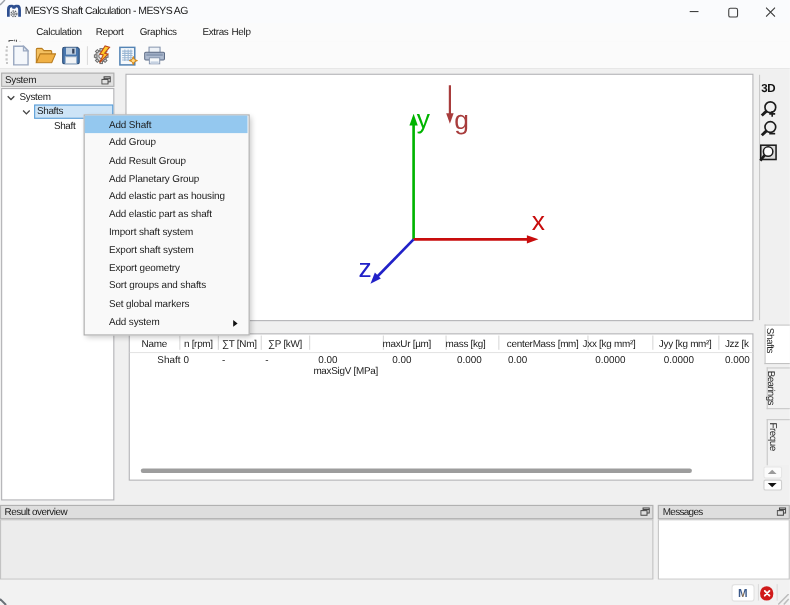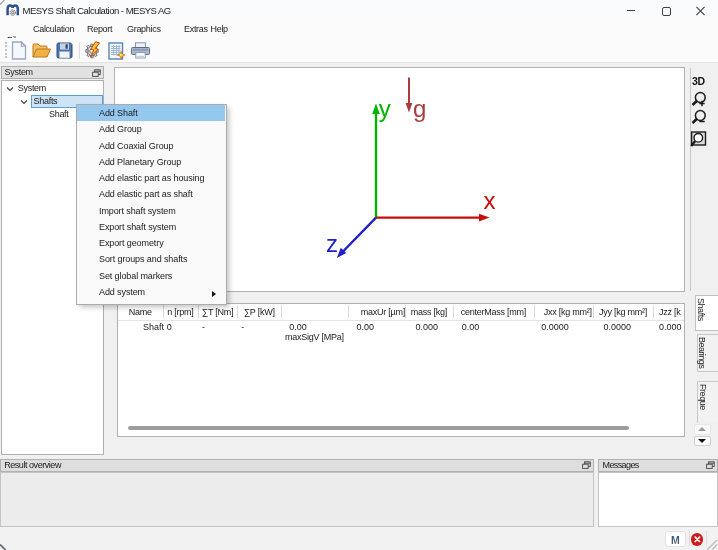--- a/index.html
+++ b/index.html
@@ -159,24 +159,24 @@
 <div class="abs" style="left:533.7px;top:305px;width:0;height:13px;border-left:1px solid #d9d9d9;"></div>
 <div class="abs" style="left:593px;top:305px;width:0;height:13px;border-left:1px solid #d9d9d9;"></div>
 <div class="abs" style="left:652.8px;top:305px;width:0;height:13px;border-left:1px solid #d9d9d9;"></div>
 <div class="abs" style="left:118px;top:319.5px;width:566px;height:0;border-top:1px solid #e4e4e4;"></div>
 
 <div class="txt" style="left:117.5px;top:305px;width:45.5px;height:14px;line-height:14px;letter-spacing:-0.25px;text-align:center;">Name</div>
 <div class="txt" style="left:163px;top:305px;width:34.7px;height:16px;line-height:14px;letter-spacing:-0.25px;text-align:center;">n [rpm]</div>
 <div class="txt" style="left:197.7px;top:305px;width:39.7px;height:14px;line-height:14px;letter-spacing:-0.25px;text-align:center;">∑T [Nm]</div>
 <div class="txt" style="left:237.4px;top:305px;width:43.5px;height:14px;line-height:14px;letter-spacing:-0.25px;text-align:center;">∑P [kW]</div>
 <div class="txt" style="left:280.9px;top:305px;width:66.8px;height:14px;line-height:14px;letter-spacing:-0.25px;text-align:center;margin-top:25px;">maxSigV [MPa]</div>
-<div class="txt" style="left:347.7px;top:305px;width:57.3px;height:14px;line-height:14px;letter-spacing:-0.25px;text-align:right;">maxUr [µm]</div>
-<div class="txt" style="left:405px;top:305px;width:48px;height:30px;line-height:14px;letter-spacing:-0.25px;text-align:center;">mass [kg]</div>
+<div class="txt" style="left:347.7px;top:305px;width:57.3px;height:14px;line-height:14px;letter-spacing:-0.25px;text-align:left;">maxUr [µm]</div>
+<div class="txt" style="left:405px;top:305px;width:48px;height:30px;line-height:14px;letter-spacing:-0.25px;text-align:left;">mass [kg]</div>
 <div class="txt" style="left:453px;top:305px;width:80.7px;height:14px;line-height:14px;letter-spacing:-0.25px;text-align:center;">centerMass [mm]</div>
-<div class="txt" style="left:538px;top:305px;width:59.3px;height:14px;line-height:14px;letter-spacing:-0.25px;text-align:center;">Jxx [kg mm²]</div>
+<div class="txt" style="left:524px;top:305px;width:59.3px;height:14px;line-height:14px;letter-spacing:-0.25px;text-align:center;">Jxx [kg mm²]</div>
 <div class="txt" style="left:593px;top:305px;width:59.8px;height:14px;line-height:14px;letter-spacing:-0.25px;text-align:center;">Jyy [kg mm²]</div>
 <div class="txt" style="left:659px;top:305px;width:30px;height:14px;line-height:14px;letter-spacing:-0.25px;">Jzz [k</div>
 
 <div class="txt" style="left:117px;top:319.5px;width:47px;height:14px;line-height:14px;letter-spacing:0;text-align:right;">Shaft</div>
 <div class="txt" style="left:166.8px;top:319.5px;height:14px;line-height:14px;letter-spacing:0;">0</div>
 <div class="txt" style="left:201.9px;top:319.5px;height:14px;line-height:14px;letter-spacing:0;">-</div>
 <div class="txt" style="left:241.2px;top:319.5px;height:14px;line-height:14px;letter-spacing:0;">-</div>
 <div class="txt" style="left:289.3px;top:319.5px;height:14px;line-height:14px;letter-spacing:0;">0.00</div>
 <div class="txt" style="left:356.5px;top:319.5px;height:14px;line-height:14px;letter-spacing:0;">0.00</div>
 <div class="txt" style="left:415.5px;top:319.5px;height:14px;line-height:14px;letter-spacing:0;">0.000</div>
@@ -235,21 +235,21 @@
     <path d="M0 4.5 L4.5 0" stroke="#9aa0a8" stroke-width="1.3" fill="none"></path>
   </svg>
 <svg class="abs" style="left:0;top:543px;" width="7" height="7" viewBox="0 0 7 7">
     <path d="M0 1.5 L5.5 7" stroke="#6a7076" stroke-width="1.8" fill="none"></path>
   </svg>
 
 <div class="abs" style="left:75.5px;top:103.5px;width:151px;height:201px;background:#f9f9f9;border:1px solid #ababab;box-sizing:border-box;box-shadow:2.5px 2.5px 5px rgba(0,0,0,0.22);z-index:10;"></div>
 <div class="abs" style="left:77px;top:105px;width:148px;height:16.3px;background:#94c8ef;z-index:11;"></div>
 <div class="txt" style="left:99px;top:105.1px;height:16.3px;line-height:16.3px;letter-spacing:-0.1px;z-index:12;">Add Shaft</div>
 <div class="txt" style="left:99px;top:121.4px;height:16.3px;line-height:16.3px;letter-spacing:-0.1px;z-index:12;">Add Group</div>
-<div class="txt" style="left:99px;top:137.6px;height:16.3px;line-height:16.3px;letter-spacing:-0.1px;z-index:12;">Add Coaxial Group</div>
+<div class="txt" style="left:99px;top:137.6px;height:16.3px;line-height:16.3px;letter-spacing:-0.1px;z-index:12;">Add Result Group</div>
 <div class="txt" style="left:99px;top:153.9px;height:16.3px;line-height:16.3px;letter-spacing:-0.1px;z-index:12;">Add Planetary Group</div>
 <div class="txt" style="left:99px;top:170.1px;height:16.3px;line-height:16.3px;letter-spacing:-0.1px;z-index:12;">Add elastic part as housing</div>
 <div class="txt" style="left:99px;top:186.4px;height:16.3px;line-height:16.3px;letter-spacing:-0.1px;z-index:12;">Add elastic part as shaft</div>
 <div class="txt" style="left:99px;top:202.6px;height:16.3px;line-height:16.3px;letter-spacing:-0.1px;z-index:12;">Import shaft system</div>
 <div class="txt" style="left:99px;top:218.9px;height:16.3px;line-height:16.3px;letter-spacing:-0.1px;z-index:12;">Export shaft system</div>
 <div class="txt" style="left:99px;top:235.1px;height:16.3px;line-height:16.3px;letter-spacing:-0.1px;z-index:12;">Export geometry</div>
 <div class="txt" style="left:99px;top:251.4px;height:16.3px;line-height:16.3px;letter-spacing:-0.1px;z-index:12;">Sort groups and shafts</div>
 <div class="txt" style="left:99px;top:267.6px;height:16.3px;line-height:16.3px;letter-spacing:-0.1px;z-index:12;">Set global markers</div>
 <div class="txt" style="left:99px;top:283.9px;height:16.3px;line-height:16.3px;letter-spacing:-0.1px;z-index:12;">Add system</div>
 <div class="abs" style="left:212px;top:291.3px;width:0;height:0;border-top:3.2px solid transparent;border-bottom:3.2px solid transparent;border-left:4.4px solid #111;z-index:12;"></div>

